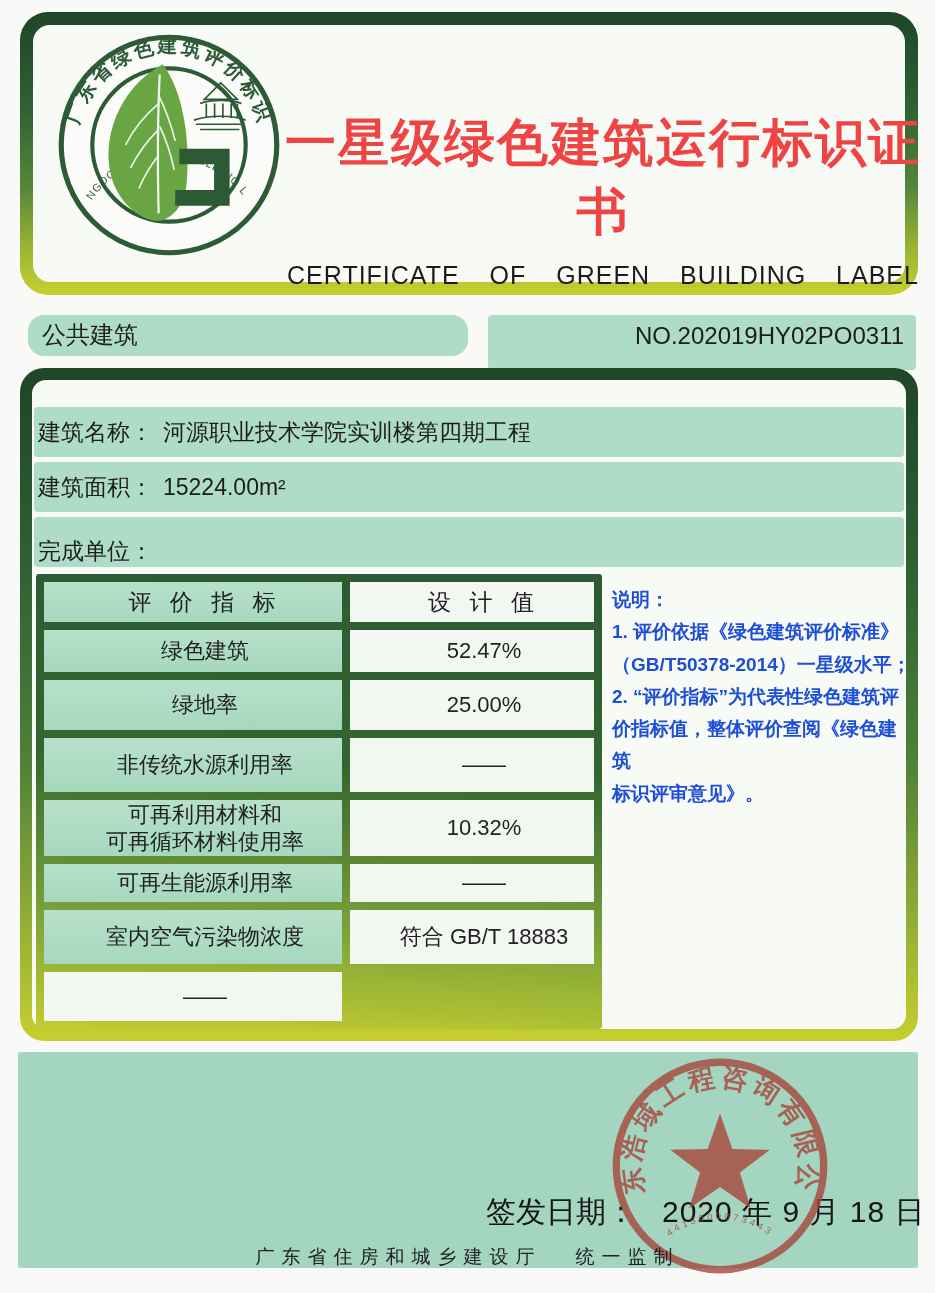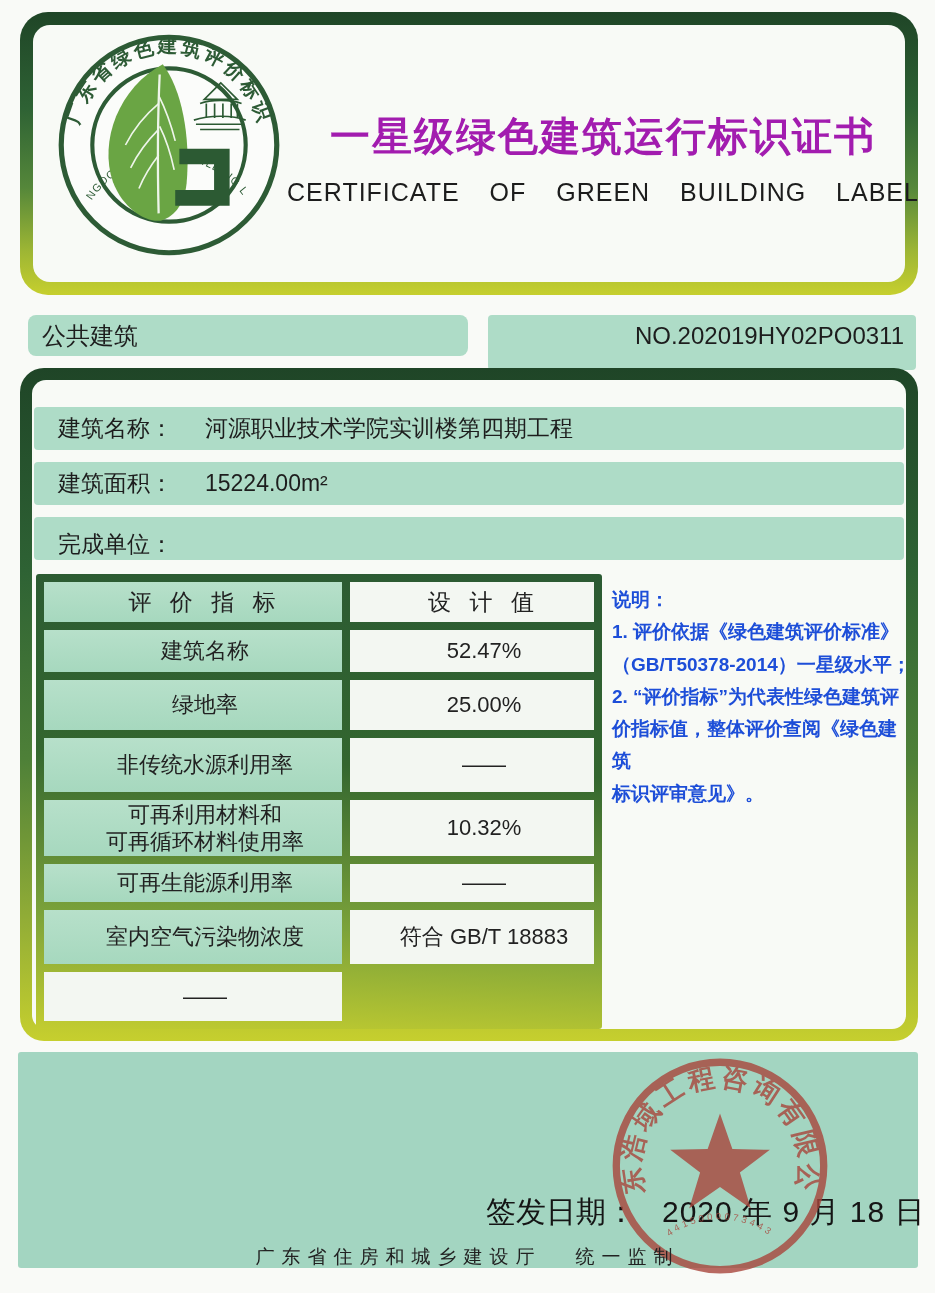--- a/index.html
+++ b/index.html
@@ -14,49 +14,49 @@
     position:absolute;left:20px;top:12px;width:898px;height:283px;
     border-radius:28px;
     background:linear-gradient(180deg,#1f4527 0%,#2e6234 34%,#55873a 62%,#9cb534 84%,#c6cf2e 100%);
   }
   .header-inner{
     position:absolute;left:13px;top:13px;right:13px;bottom:13px;
     border-radius:17px;background:#f8faf6;
   }
   .logo{position:absolute;left:22px;top:6px;width:228px;height:228px;}
   .titles{position:absolute;left:252px;top:84px;width:636px;text-align:center;}
-  .title-cn{font-size:40px;font-weight:bold;letter-spacing:2px;color:#a21caf;}
+  .title-cn{font-size:51px;font-weight:bold;letter-spacing:2px;color:#ef4444;}
   .title-en{margin-top:14px;font-size:25px;letter-spacing:1px;word-spacing:22px;color:#1c1c1c;}
   
   .mint{background:#aedcc7;}
   .type-bar{
-    position:absolute;left:28px;top:315px;width:440px;height:41px;border-radius:8px;
-    font-size:24px;line-height:41px;padding-left:14px;box-sizing:border-box;color:#1d1d1d;
+    position:absolute;left:28px;top:315px;width:440px;height:41px;border-radius:16px;
+    font-size:24px;line-height:41px;padding-left:14px;box-sizing:border-box;color:#1d1d1d;font-family:Liberation Serif, serif;
   }
   .no-bar{
     position:absolute;left:488px;top:315px;width:428px;height:55px;border-radius:4px;
     font-size:24px;line-height:41px;text-align:right;padding-right:12px;box-sizing:border-box;color:#1d1d1d;
   }
   
   .main-box{
     position:absolute;left:20px;top:368px;width:898px;height:673px;
     border-radius:24px;
     background:linear-gradient(180deg,#1f4527 0%,#2e6234 30%,#4e8038 58%,#92ad36 82%,#c6cf2e 100%);
   }
   .main-inner{
     position:absolute;left:12px;top:12px;right:12px;bottom:12px;
     border-radius:14px;background:#f8faf6;
   }
   .info-row{
-    position:absolute;left:2px;right:2px;height:43px;border-radius:4px;
-    display:flex;align-items:center;padding-left:24px;box-sizing:border-box;
+    position:absolute;left:2px;right:2px;height:50px;border-radius:4px;
+    display:flex;align-items:center;padding-left:4px;box-sizing:border-box;
     font-size:23px;color:#1d1d1d;
   }
   .info-row .lbl{flex:0 0 auto;}
-  .info-row .val{margin-left:32px;}
+  .info-row .val{margin-left:10px;}
   .row-0{top:27px;} .row-1{top:82px;} .row-2{top:137px;align-items:flex-end;}
   
   .eval-table{
     position:absolute;left:4px;top:194px;width:566px;box-sizing:border-box;
     padding:8px;border-radius:3px;
     background:linear-gradient(183deg,#2b5a33 0%,#33662f 42%,#7ba23a 76%,#c2cc30 100%);
     display:grid;grid-template-columns:298px 1fr;
     grid-template-rows:40px 42px 50px 54px 56px 38px 54px 49px;
     gap:8px;
   }
@@ -146,21 +146,21 @@
       <span class="val">15224.00m²</span>
     </div>
     <div class="info-row mint row-2">
       <span class="lbl">完成单位：</span>
     </div>
 
     <div class="eval-table">
       <div class="cell ind head">评 价 指 标</div>
       <div class="cell val head">设 计 值</div>
 
-      <div class="cell ind">建筑名称</div>
+      <div class="cell ind">绿色建筑</div>
       <div class="cell val">52.47%</div>
 
       <div class="cell ind">绿地率</div>
       <div class="cell val">25.00%</div>
 
       <div class="cell ind">非传统水源利用率</div>
       <div class="cell val">——</div>
 
       <div class="cell ind">可再利用材料和
 可再循环材料使用率</div>

